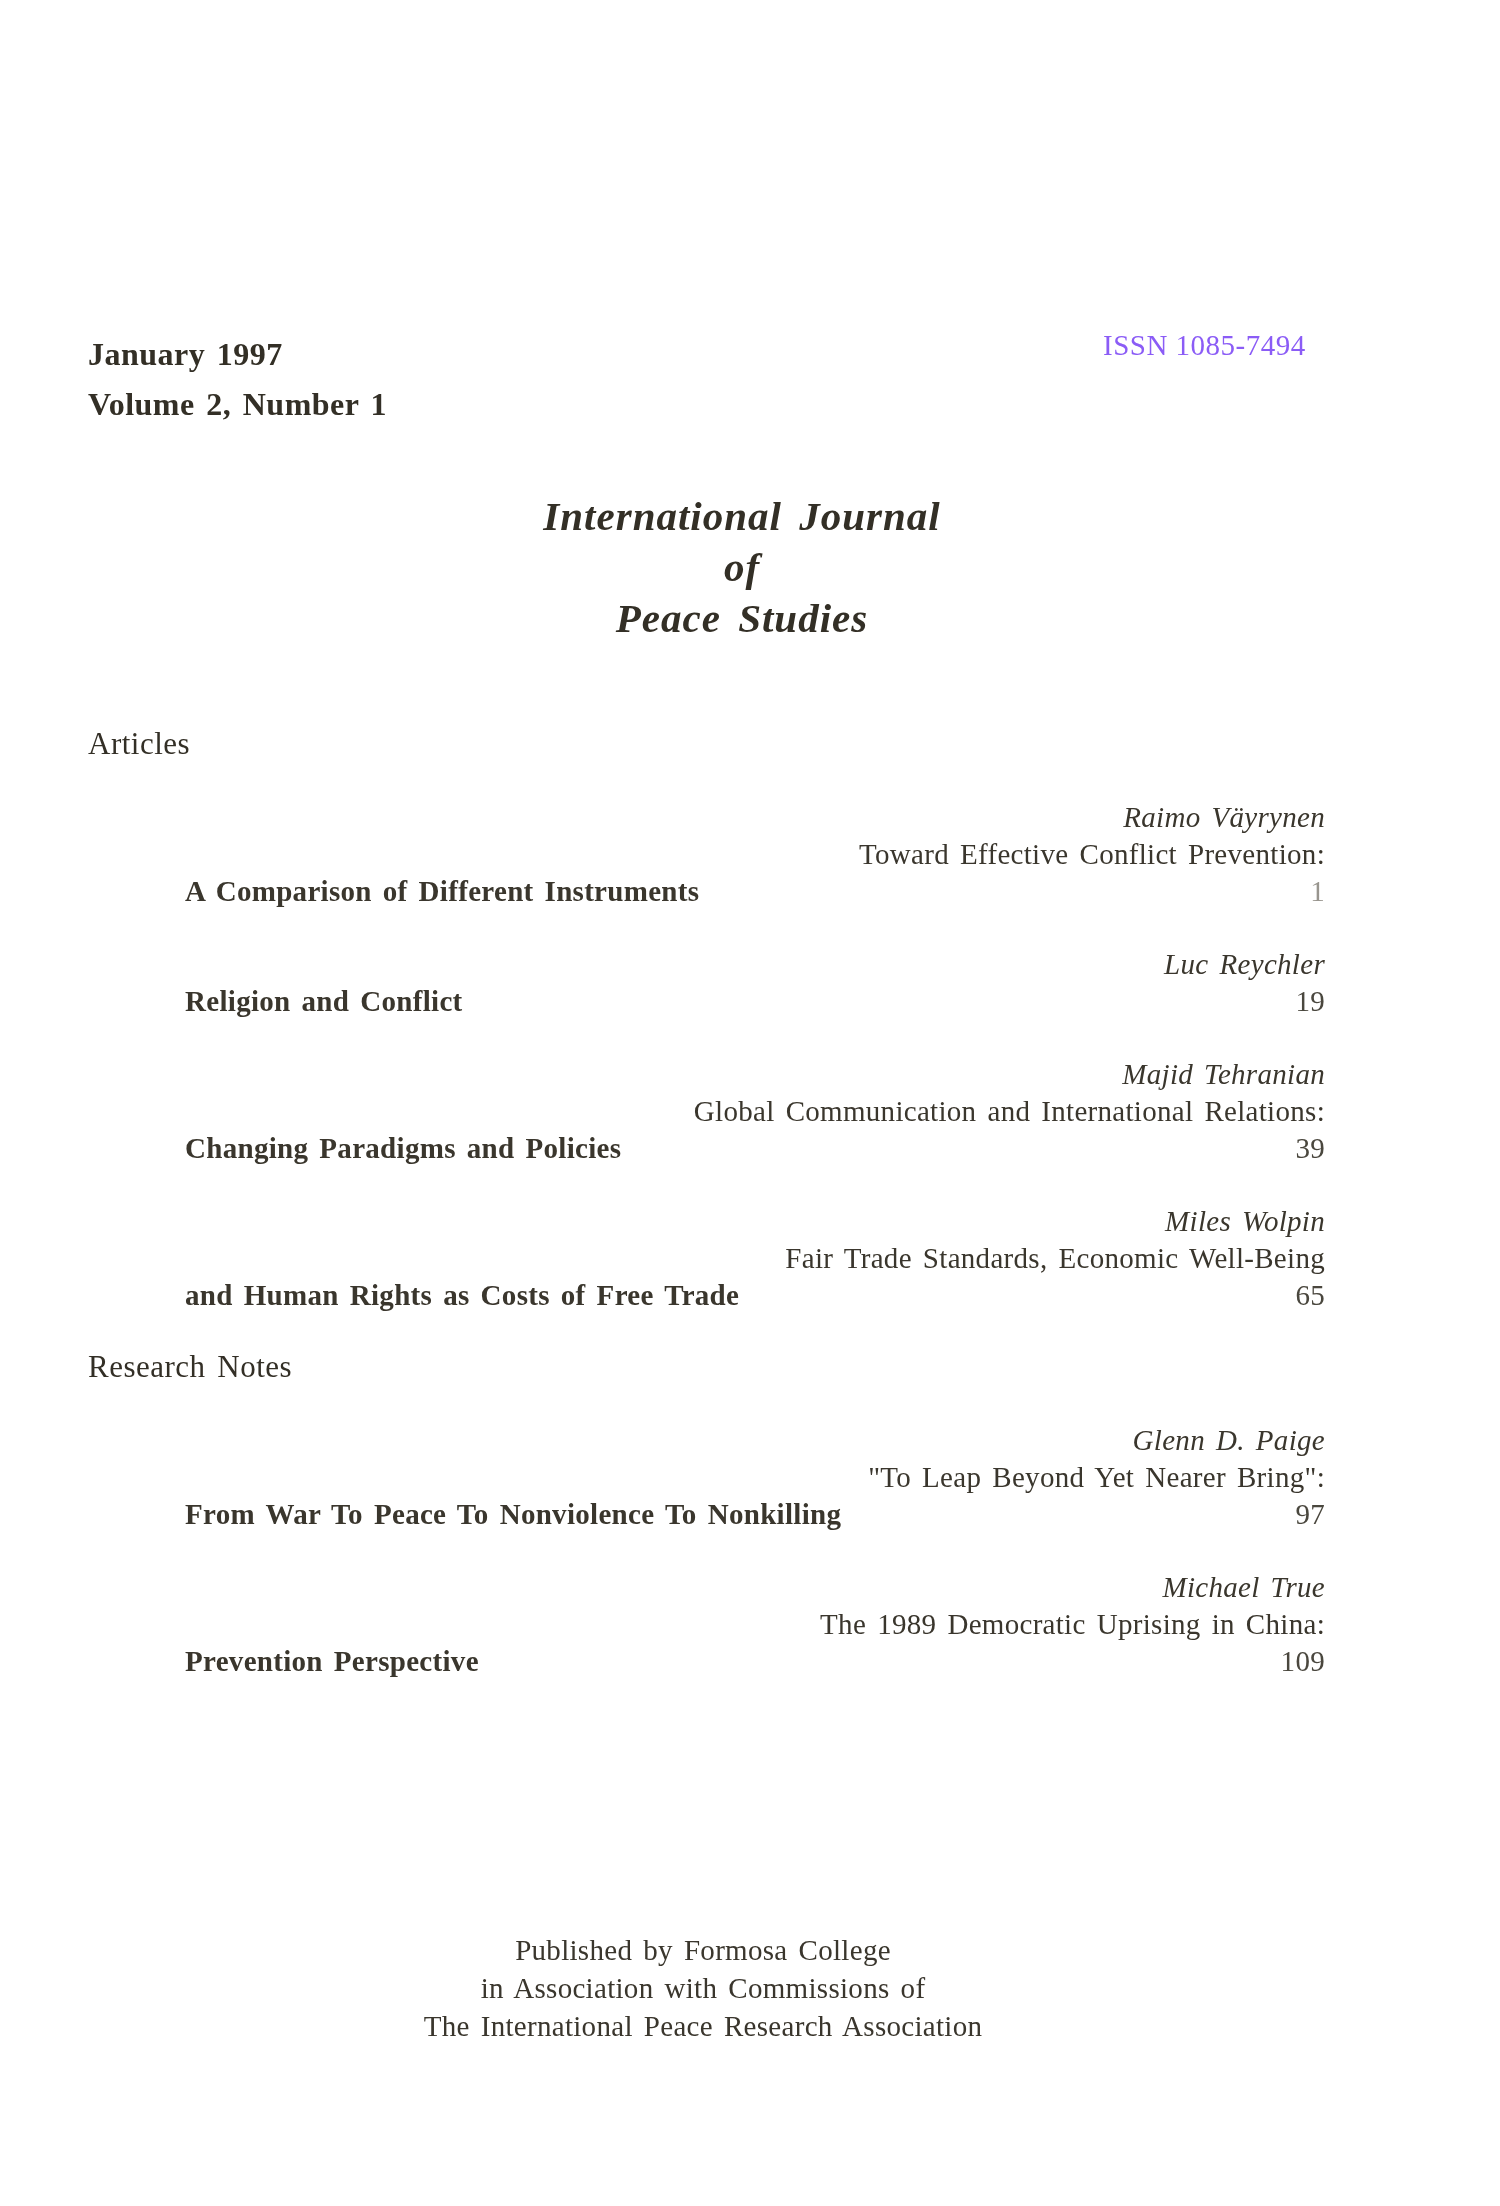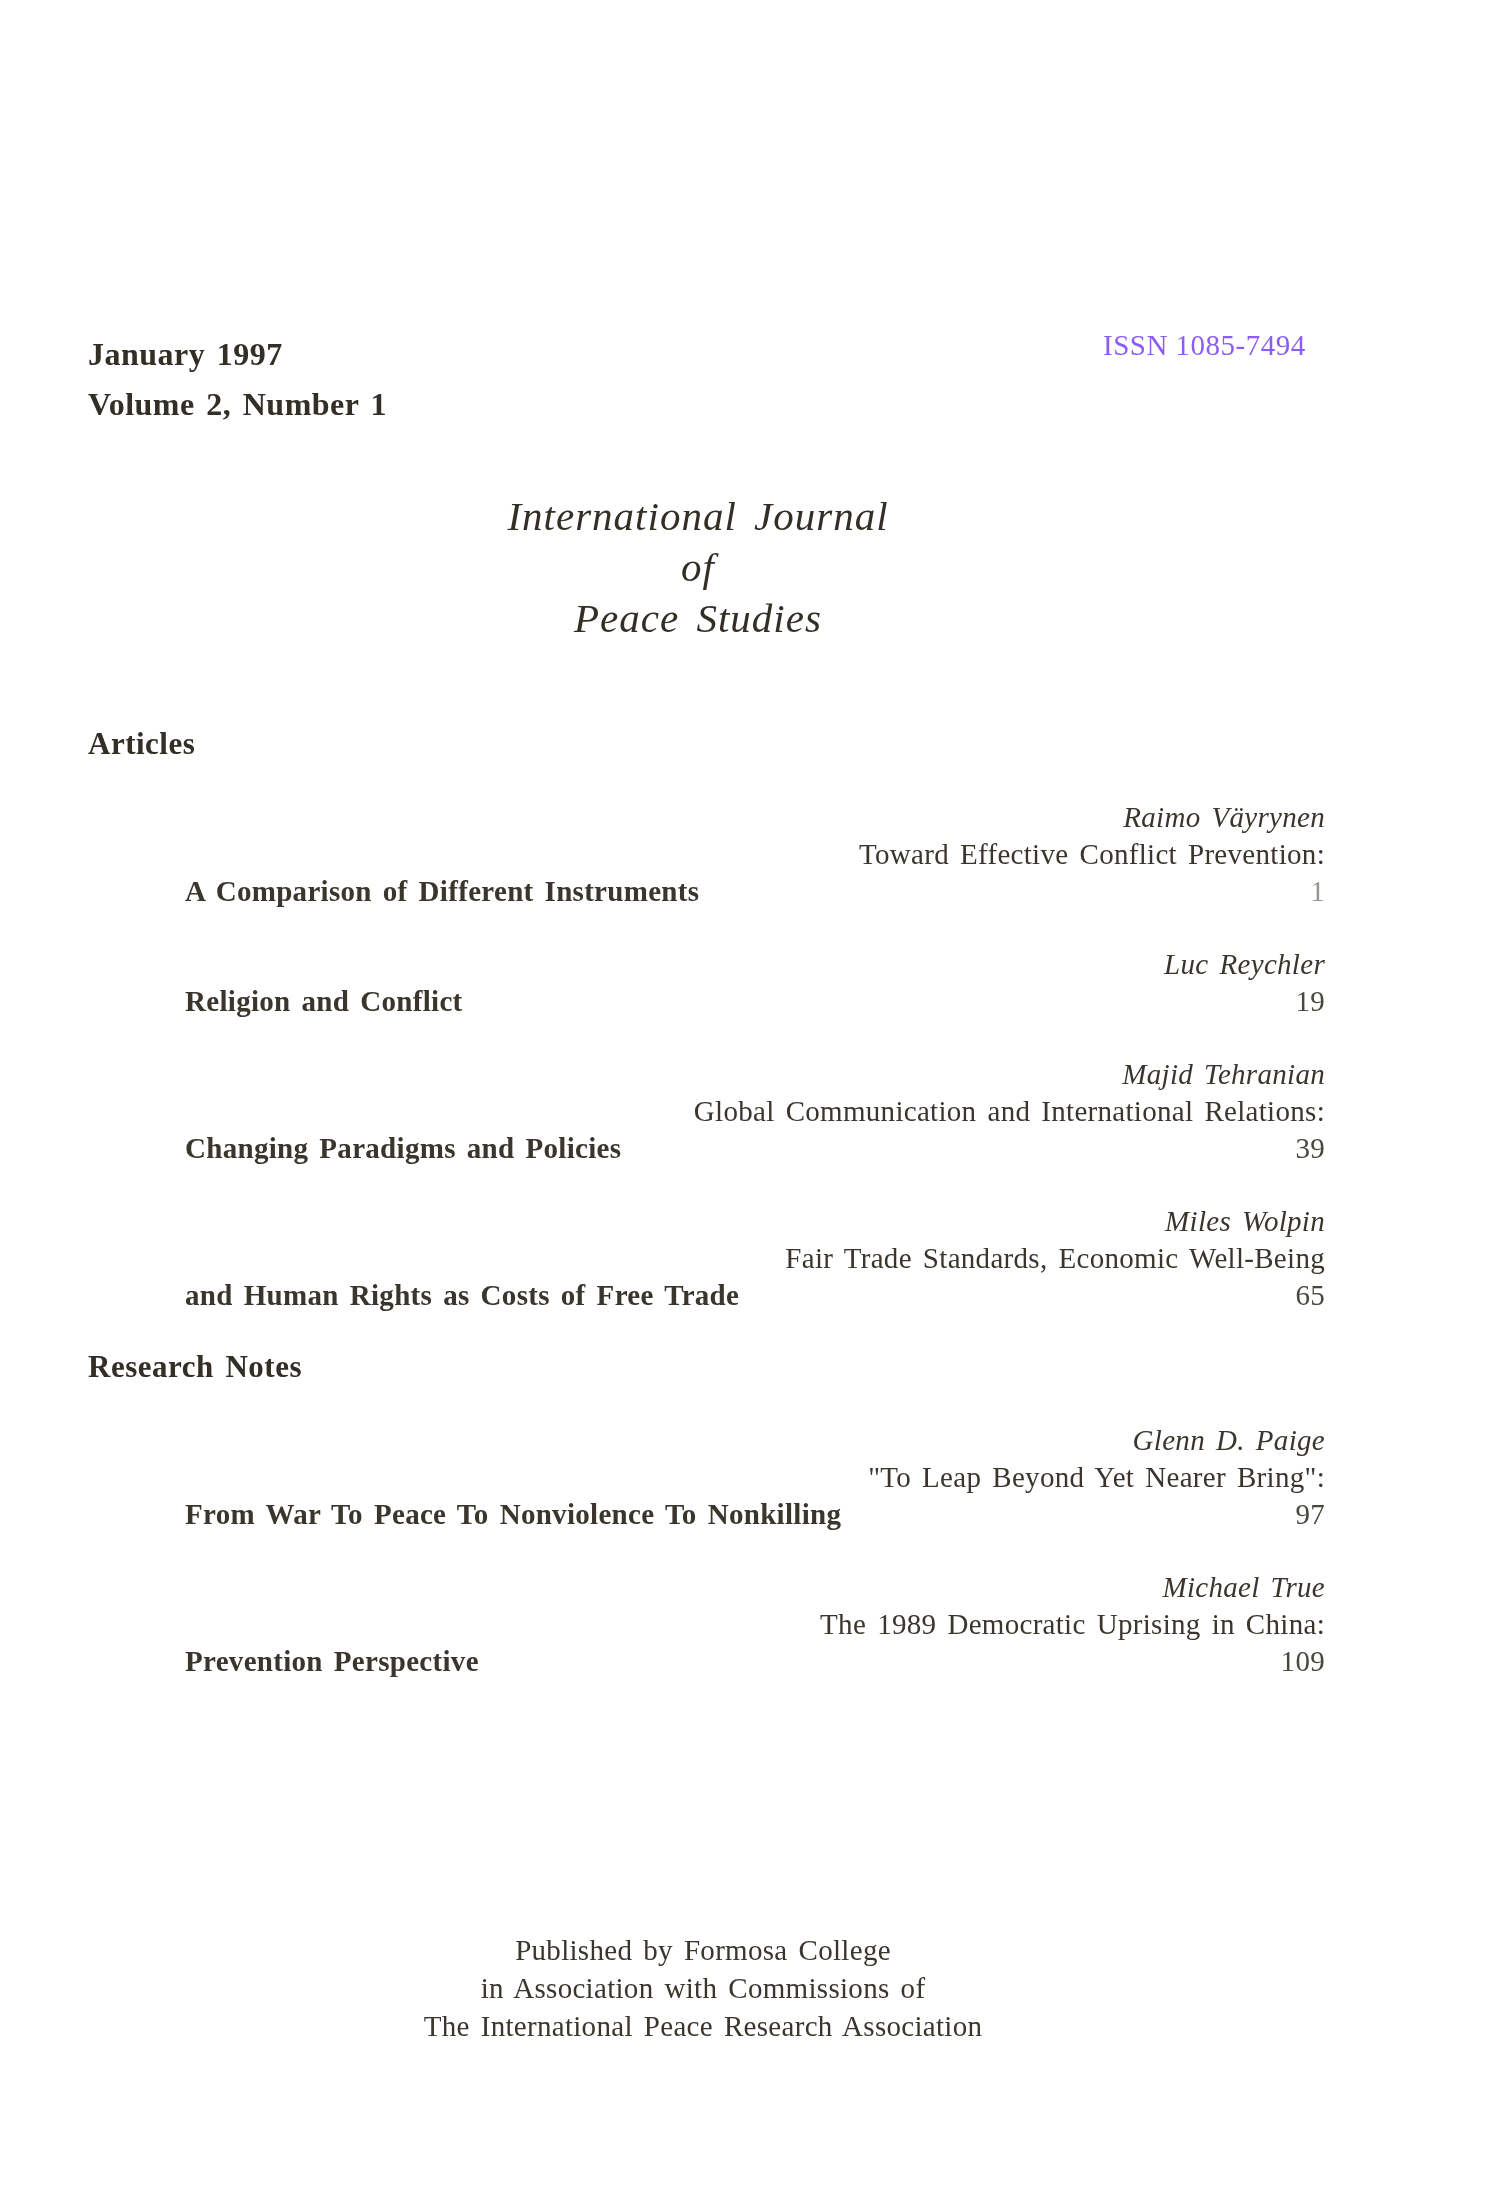--- a/index.html
+++ b/index.html
@@ -24,33 +24,34 @@
     position: absolute; left: 1103px; top: 327px;
     font-size: 29px; line-height: 36px;
     letter-spacing: 0.5px;
     color: #8b5cf6;
   }
 
   
   .journal-title {
     position: absolute; left: 0; top: 491px; width: 1396px;
     text-align: center;
-    font-size: 41px; font-weight: 400; font-style: italic;
+    font-size: 41px; font-weight: 700; font-style: italic;
     line-height: 51px; letter-spacing: 1px; word-spacing: 6px;
     color: #332f26;
+    padding-left: 44px;
   }
 
   
   .toc {
     position: absolute; left: 88px; top: 725px; width: 1237px;
     font-size: 29px; line-height: 37px;
     word-spacing: 3.5px; letter-spacing: 0.3px;
   }
   .toc-heading {
-    font-size: 31px; font-weight: 700; line-height: 38px;
+    font-size: 31px; font-weight: 400; line-height: 38px;
     color: #332f26; letter-spacing: 0.5px;
   }
   .toc-heading.second { margin-top: 34px; }
   .entry { margin-top: 36px; text-align: right; }
   .entry .author { font-style: italic; color: #3a362d; }
   .entry .tl { padding-left: 97px; color: #3a362d; }
   .entry .row {
     display: flex; justify-content: space-between; align-items: baseline;
   }
   .entry .row .tl { flex: 0 1 auto; font-weight: bold; }

